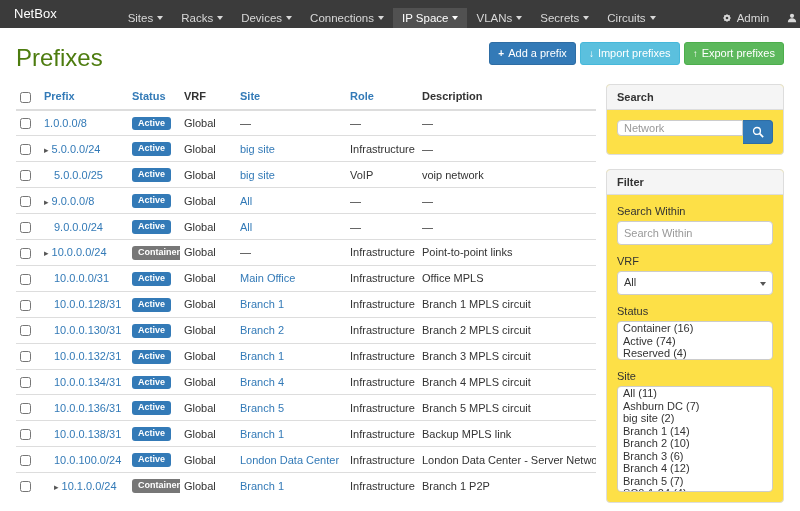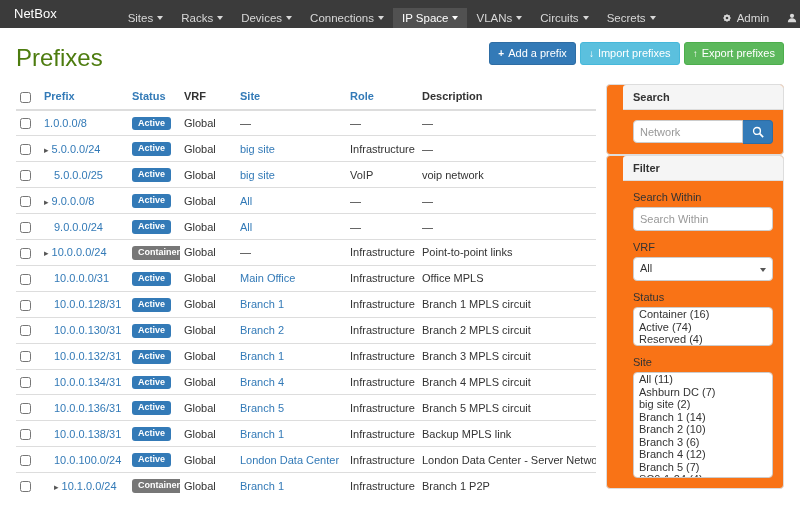--- a/index.html
+++ b/index.html
@@ -39,25 +39,25 @@
   .th-link{color:#337ab7;cursor:pointer;}
   td{padding:5px 4px;border-top:1px solid #ddd;vertical-align:middle;white-space:nowrap;overflow:hidden;}
   .lnk{color:#337ab7;text-decoration:none;cursor:pointer;}
   .badge{display:inline-block;padding:2px 6px;font-size:9px;font-weight:bold;color:#fff;border-radius:3px;line-height:1.1;}
   .badge-primary{background:#337ab7;}
   .badge-default{background:#777;}
   .tree-arrow{color:#555;font-size:9px;margin-right:3px;}
   input[type=checkbox]{width:11px;height:11px;margin:0;vertical-align:middle;cursor:pointer;}
 
   
-  .panel{border:1px solid #ddd;border-radius:4px;background:#f97316;padding-left:16px;}
+  .panel{border:1px solid #ddd;border-radius:4px;margin-bottom:14px;background:#fde047;}
   .panel-heading{background:#f5f5f5;border-bottom:1px solid #ddd;padding:6px 10px;font-size:11px;font-weight:bold;border-radius:3px 3px 0 0;}
   .panel-body{padding:10px;}
   .input-group{display:flex;}
-  .input-group input{flex:1;min-width:0;border:1px solid #ccc;border-radius:4px 0 0 4px;height:23px;padding:2px 6px;font-size:11px;font-family:inherit;}
+  .input-group input{flex:1;min-width:0;border:1px solid #ccc;border-radius:4px 0 0 4px;height:16px;padding:2px 6px;font-size:11px;font-family:inherit;}
   input::placeholder{color:#999;}
   .search-btn{width:30px;height:24px;background:#337ab7;border:1px solid #2e6da4;border-left:none;border-radius:0 4px 4px 0;display:flex;align-items:center;justify-content:center;cursor:pointer;}
   .filter-label{display:block;font-size:11px;margin:10px 0 4px;color:#333;}
   .filter-label.first{margin-top:0;}
   .text-input{width:100%;border:1px solid #ccc;border-radius:4px;height:24px;padding:2px 6px;font-size:11px;font-family:inherit;}
   .select-box{width:100%;border:1px solid #ccc;border-radius:4px;height:24px;padding:4px 6px;font-size:11px;position:relative;background:#fff;cursor:pointer;}
   .select-arrow{position:absolute;right:6px;top:10px;width:0;height:0;border-left:3.5px solid transparent;border-right:3.5px solid transparent;border-top:4px solid #555;}
   .listbox{width:100%;border:1px solid #ccc;border-radius:4px;overflow-y:scroll;overflow-x:hidden;background:#fff;}
   .listbox-option{font-size:11px;line-height:12.5px;padding:0 5px;white-space:nowrap;cursor:default;}
   .listbox::-webkit-scrollbar{width:11px;}
@@ -88,25 +88,25 @@
       </a>
       <a class="nav-item active">
         <span>IP Space</span>
         <span class="caret"></span>
       </a>
       <a class="nav-item">
         <span>VLANs</span>
         <span class="caret"></span>
       </a>
       <a class="nav-item">
+        <span>Secrets</span>
+        <span class="caret"></span>
+      </a>
+      <a class="nav-item">
         <span>Circuits</span>
-        <span class="caret"></span>
-      </a>
-      <a class="nav-item">
-        <span>Secrets</span>
         <span class="caret"></span>
       </a>
     </div>
   <div class="nav-user">
       <a class="nav-item">
         <span class="nav-ic">
           <svg width="10" height="10" viewBox="0 0 12 12">
             <rect x="2.6" y="2.6" width="6.8" height="6.8" fill="#d8d8d8"></rect>
             <rect x="2.6" y="2.6" width="6.8" height="6.8" fill="#d8d8d8" transform="rotate(45 6 6)"></rect>
             <circle cx="6" cy="6" r="1.6" fill="#3b3b3b"></circle>

